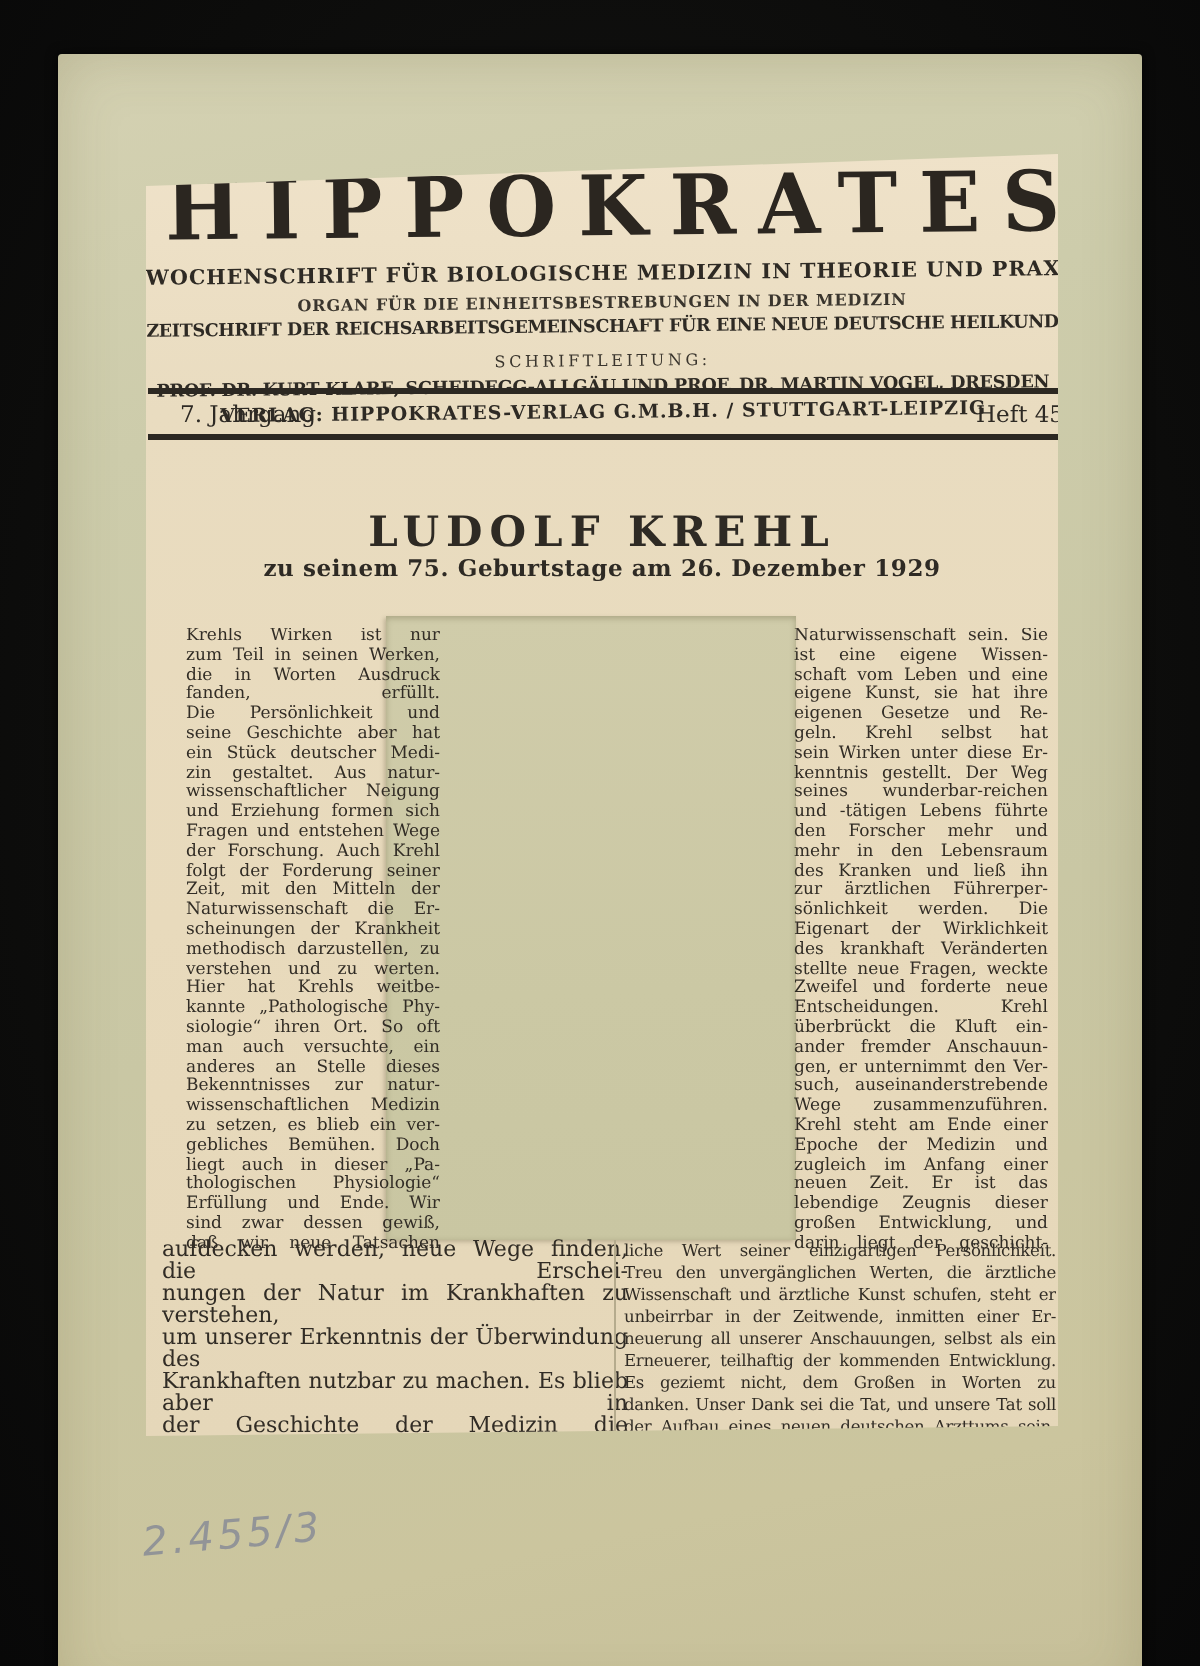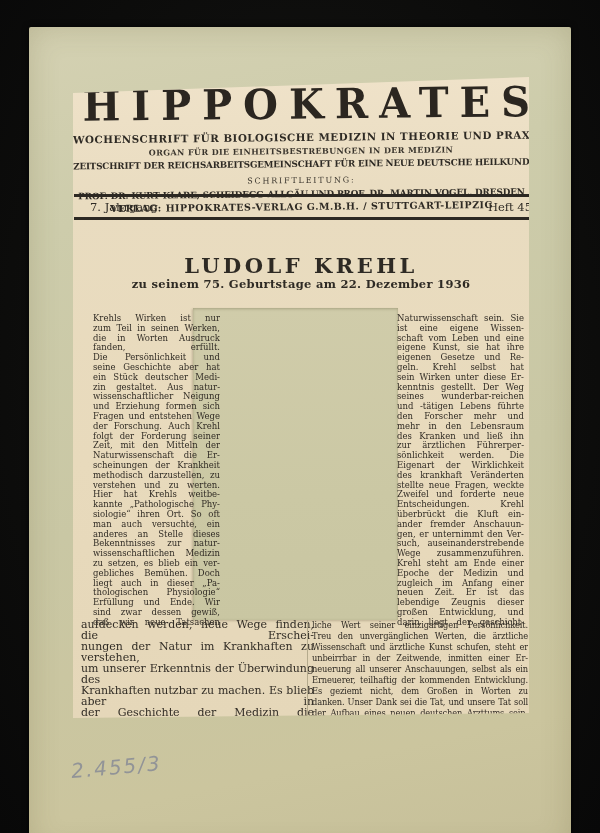--- a/index.html
+++ b/index.html
@@ -89,21 +89,21 @@
       <div class="m-editors">PROF. DR. KURT KLARE, SCHEIDEGG-ALLGÄU UND PROF. DR. MARTIN VOGEL, DRESDEN</div>
       <div class="m-publisher">VERLAG: HIPPOKRATES-VERLAG G.M.B.H. / STUTTGART-LEIPZIG</div>
     </div>
 
     <div class="dateband">
       <span class="vol">7. Jahrgang</span>
       <span class="iss">Heft 45</span>
     </div>
 
     <div class="art-title">LUDOLF KREHL</div>
-    <div class="art-sub">zu seinem 75. Geburtstage am 22. Dezember 1936</div>
+    <div class="art-sub">zu seinem 75. Geburtstage am 26. Dezember 1929</div>
     <div class="art-byline">Von Johannes Stein</div>
 
     <div class="green-patch"></div>
 
     <div class="coltext col-left">Krehls Wirken ist nur
 zum Teil in seinen Werken,
 die in Worten Ausdruck
 fanden, erfüllt.
 Die Persönlichkeit und
 seine Geschichte aber hat

